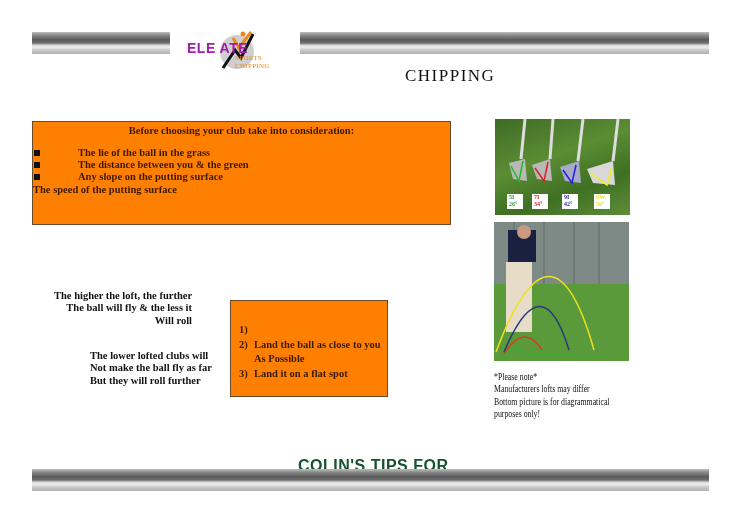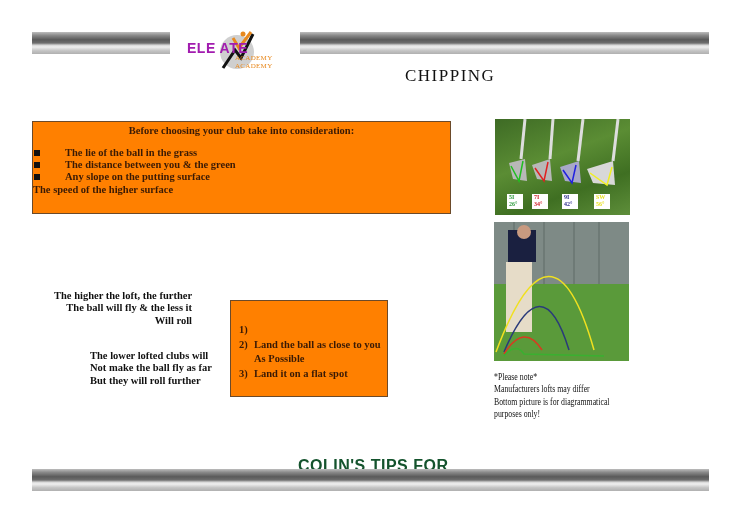--- a/index.html
+++ b/index.html
@@ -4,24 +4,24 @@
 <style>
   html,body{margin:0;padding:0;background:#fff;}
   body{width:740px;height:523px;position:relative;overflow:hidden;font-family:"Liberation Serif",serif;}
   .bar{position:absolute;height:22px;background:linear-gradient(to bottom,#bdbdbd 0%,#8a8a8a 15%,#5a5a5a 35%,#6e6e6e 50%,#d8d8d8 60%,#f0f0f0 68%,#c4c4c4 85%,#b0b0b0 100%);}
   .logo{position:absolute;left:185px;top:28px;width:112px;height:44px;}
   .logo-text{position:absolute;left:2px;top:12px;font-family:"Liberation Sans",sans-serif;font-weight:bold;font-size:14px;letter-spacing:0.5px;color:#a21caf;}
   .logo-sub{position:absolute;left:50px;top:26px;font-size:7px;color:#e8891e;letter-spacing:0.3px;}
   .logo-swoosh{position:absolute;left:28px;top:0px;}
   .title{position:absolute;left:405px;top:66px;font-size:17px;letter-spacing:1.5px;color:#111;}
   .obox{position:absolute;background:#ff8000;border:1px solid #6b4a2a;box-sizing:border-box;font-weight:bold;color:#3a1a05;font-size:10.5px;}
-  .box1{left:32px;top:121px;width:419px;height:93px;}
+  .box1{left:32px;top:121px;width:419px;height:104px;}
   .box1 .head{text-align:center;margin-top:3px;}
   .box1 ul{list-style:none;margin:11px 0 0 0;padding:0;}
-  .box1 li{position:relative;padding-left:32px;line-height:12.2px;}
+  .box1 li{position:relative;padding-left:45px;line-height:12.2px;}
   .box1 li .sq{position:absolute;left:1px;top:3px;width:6px;height:6px;background:#111;}
   .box1 .last{line-height:12.2px;margin-left:0;}
   .box2{left:230px;top:300px;width:158px;height:97px;padding:22px 0 0 8px;}
   .box2 .row{display:flex;line-height:14.5px;}
   .box2 .num{width:15px;}
   .box2 .cont{padding-left:15px;line-height:14.5px;}
   .lefttext{position:absolute;left:54px;font-weight:bold;font-size:10.5px;line-height:12.3px;color:#111;}
   .photo{position:absolute;overflow:hidden;}
   .ph1{left:495px;top:119px;width:135px;height:96px;background:linear-gradient(160deg,#3e6b25,#5b8d34 40%,#3f6f22 70%,#5e8e3a);}
   .ph2{left:494px;top:222px;width:135px;height:139px;}
@@ -36,34 +36,34 @@
 <div class="bar" style="left:300px;top:32px;width:409px;"></div>
 
 <div class="logo">
   <svg class="logo-swoosh" width="50" height="44" viewBox="0 0 50 44">
     <circle cx="24" cy="24" r="17" fill="#cfcfcf"></circle>
     <path d="M10 40 L22 22 L28 30 L40 6" stroke="#111" stroke-width="3" fill="none"></path>
     <path d="M20 10 L26 20 L38 4" stroke="#e8891e" stroke-width="3" fill="none"></path>
     <circle cx="30" cy="6" r="2.5" fill="#e8891e"></circle>
   </svg>
   <span class="logo-text">ELE ATE</span>
-  <span class="logo-sub">ACADEMY ACADEMY</span>
+  <span class="logo-sub">SPORTS CHIPPING</span>
 </div>
 
 <div class="title">CHIPPING</div>
 
 <div class="obox box1">
   <div class="head">Before choosing your club take into consideration:</div>
   <ul>
     <li><span class="sq"></span><span>The lie of the ball in the grass</span></li>
     <li><span class="sq"></span><span>The distance between you &amp; the green</span></li>
     <li><span class="sq"></span></li>
     <li><span class="sq"></span><span>Any slope on the putting surface</span></li>
   </ul>
-  <div class="last">The speed of the higher surface</div>
+  <div class="last">The speed of the putting surface</div>
 </div>
 
 <div class="lefttext" style="top:290px;text-align:right;">
   <div>The higher the loft, the further</div>
   <div>The ball will fly &amp; the less it</div>
   <div>Will roll</div>
 </div>
 <div class="lefttext" style="top:350px;margin-left:36px;">
   <div>The lower lofted clubs will</div>
   <div>Not make the ball fly as far</div>

